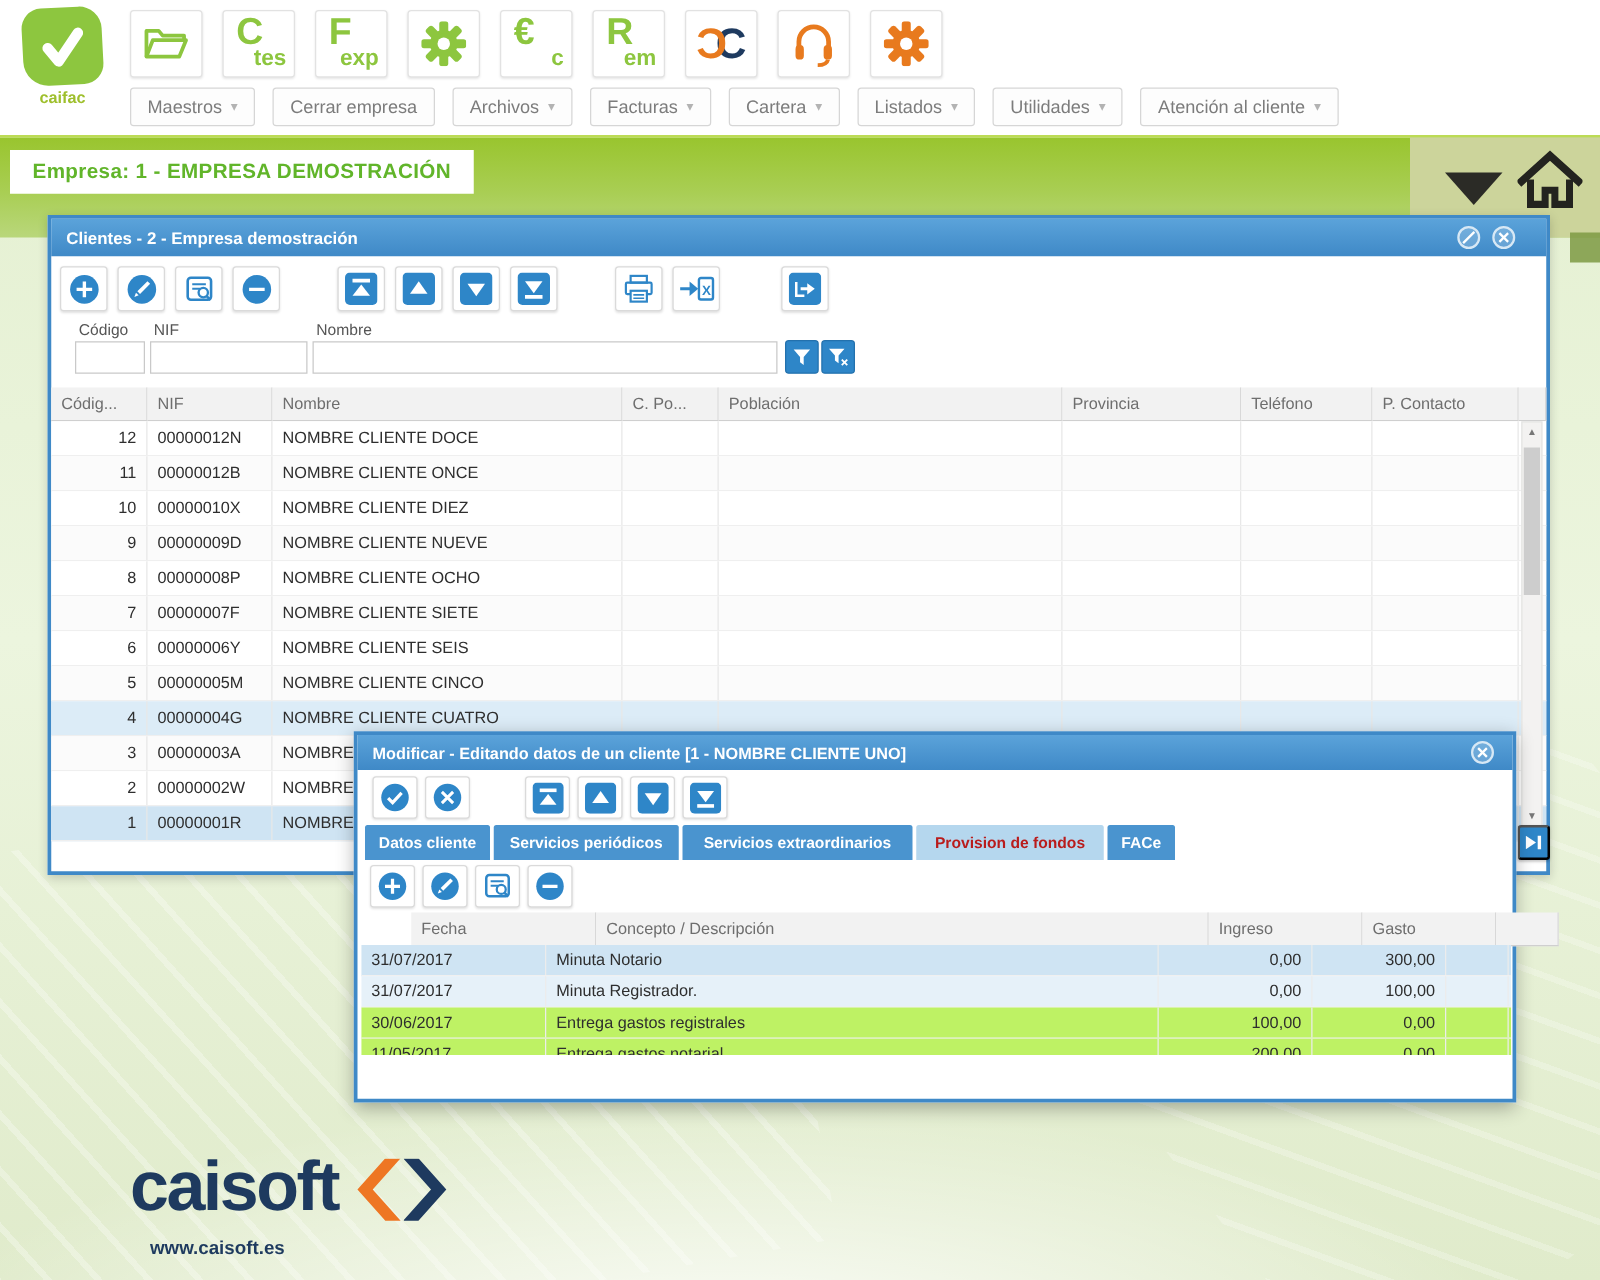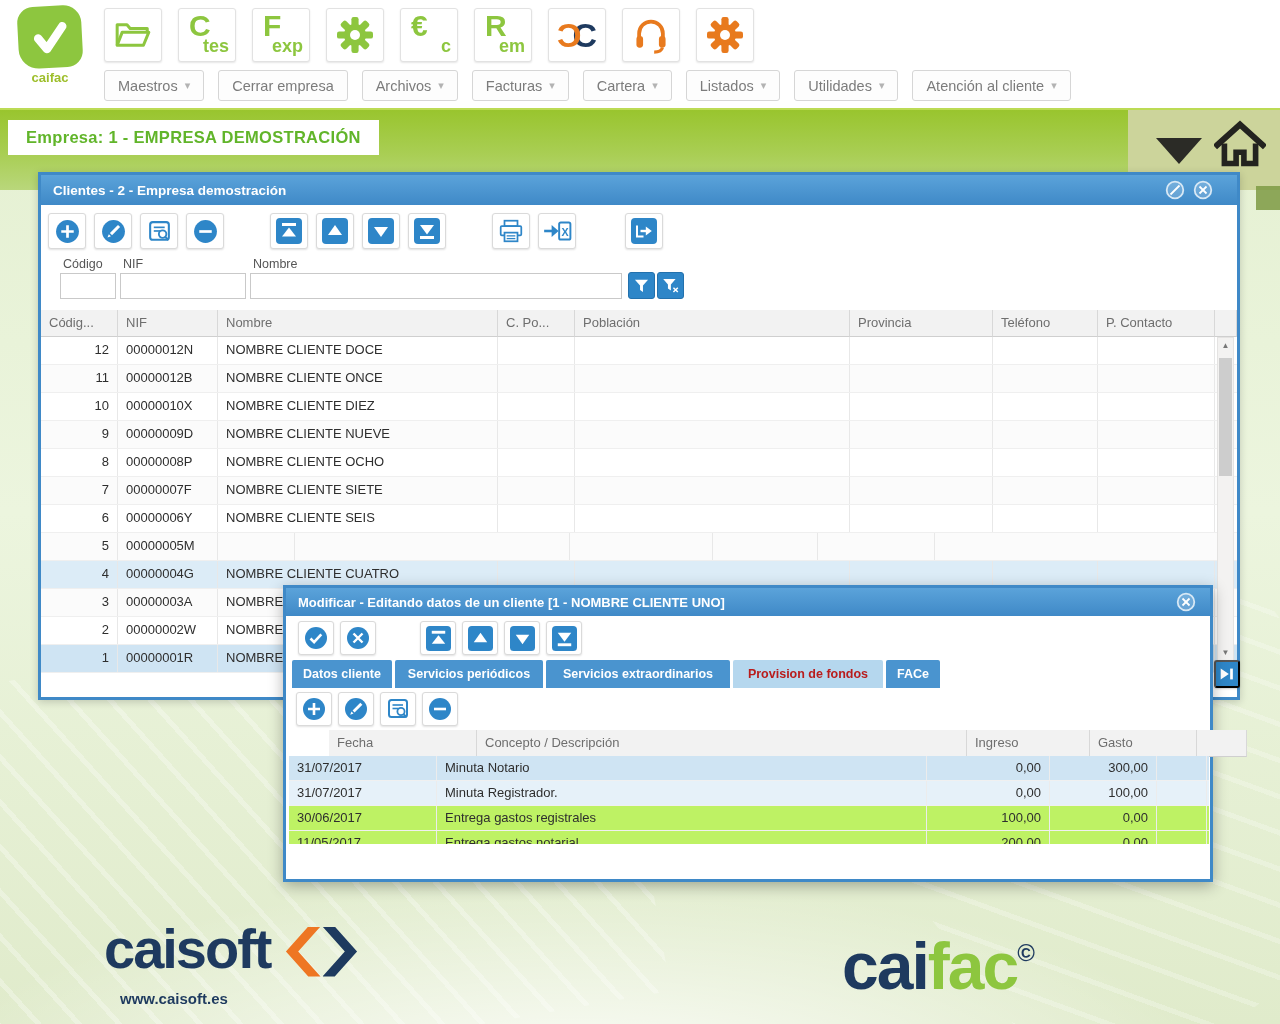--- a/index.html
+++ b/index.html
@@ -441,20 +441,21 @@
           <div class="gcell" style="width: 280px;">NOMBRE CLIENTE SEIS</div>
           <div class="gcell" style="width: 77px;"></div>
           <div class="gcell" style="width: 275px;"></div>
           <div class="gcell" style="width: 143px;"></div>
           <div class="gcell" style="width: 105px;"></div>
           <div class="gcell" style="width: 117px;"></div>
         </div>
         <div class="grow">
           <div class="gcell num" style="width: 77px;">5</div>
           <div class="gcell" style="width: 100px;">00000005M</div>
+          <div class="gcell" style="width: 280px;">NOMBRE CLIENTE CINCO</div>
           <div class="gcell" style="width: 77px;"></div>
           <div class="gcell" style="width: 275px;"></div>
           <div class="gcell" style="width: 143px;"></div>
           <div class="gcell" style="width: 105px;"></div>
           <div class="gcell" style="width: 117px;"></div>
         </div>
         <div class="grow hl">
           <div class="gcell num" style="width: 77px;">4</div>
           <div class="gcell" style="width: 100px;">00000004G</div>
           <div class="gcell" style="width: 280px;">NOMBRE CLIENTE CUATRO</div>
@@ -637,17 +638,14 @@
       </div>
 
   </section>
 
   <div class="caisoft">
     <span class="caisoft-text">caisoft</span>
     <span class="chev chev-l"></span>
     <span class="chev chev-r"></span>
   </div>
   <div class="caisoft-url">www.caisoft.es</div>
-  <div class="caifac-logo">
-    <span class="caifac-cai">cai</span><span class="caifac-fac">fac</span><span class="caifac-c">©</span>
-  </div>
 
 </div>
 
 </body></html>

